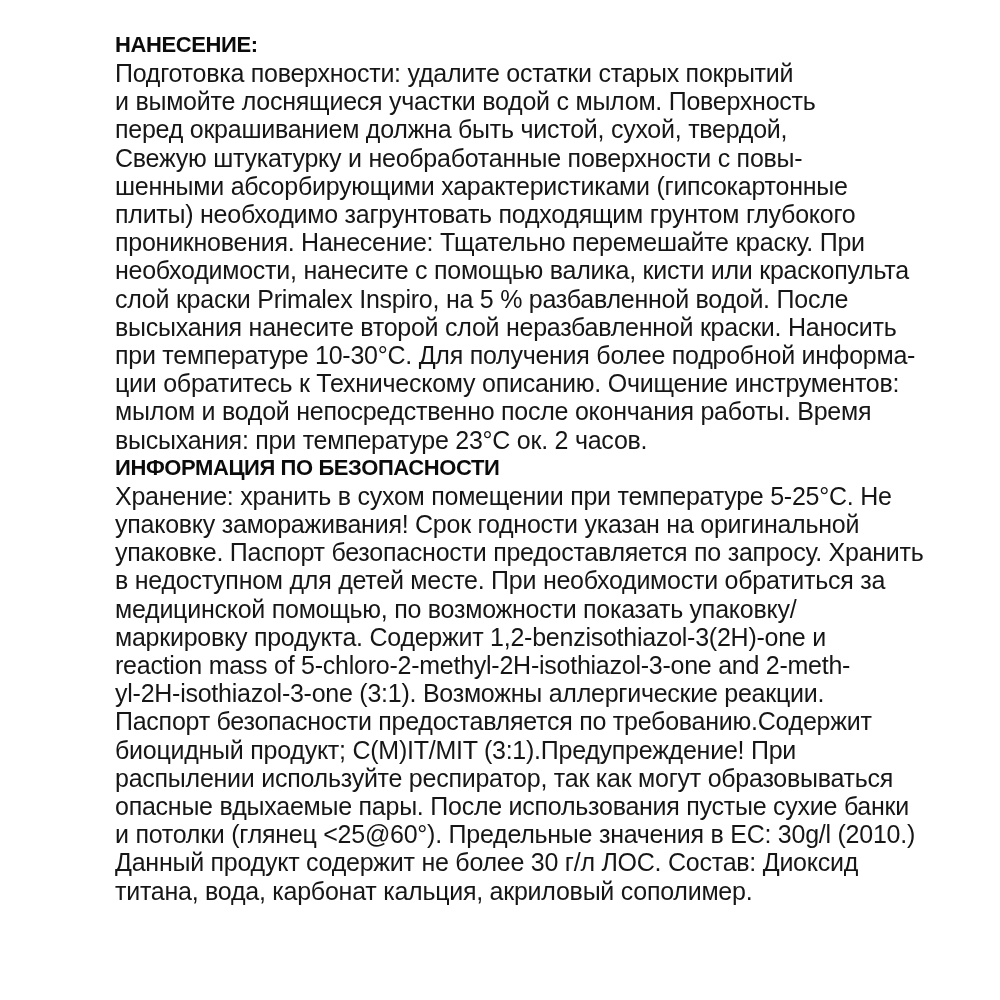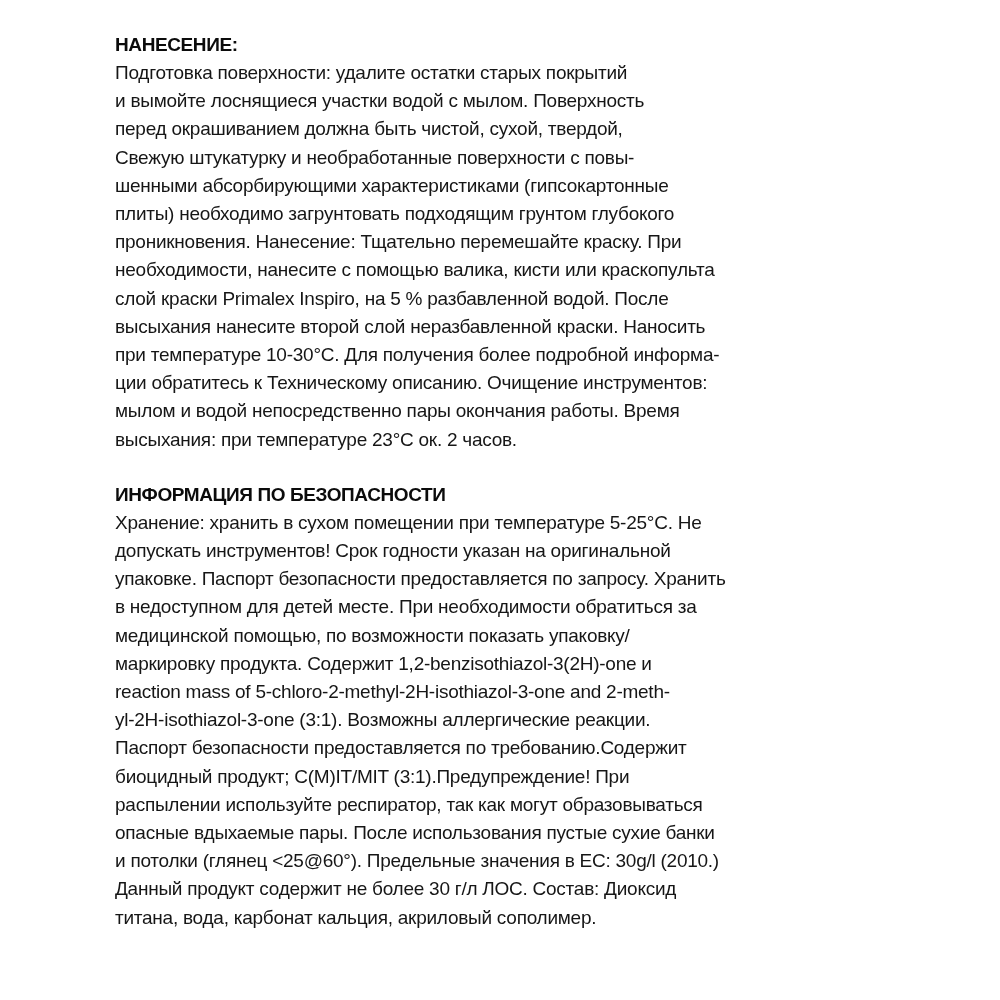--- a/index.html
+++ b/index.html
@@ -16,34 +16,33 @@
     color: #161616;
   }
   .page {
     position: absolute;
     left: 115px;
     top: 31px;
     width: 810px;
   }
   .section-heading {
     font-weight: bold;
-    font-size: 19px;
+    font-size: 22px;
     line-height: 28px;
     letter-spacing: -0.4px;
     color: #0b0b0b;
     white-space: nowrap;
   }
   .section-body .line {
-    font-size: 19px;
+    font-size: 25px;
     line-height: 28.2px;
     letter-spacing: -0.25px;
     white-space: nowrap;
   }
   .section-gap {
-    margin-top: 27px;
   }
 </style>
 </head>
 <body>
 
 <div class="page">
 
   <div class="section">
     <div class="section-heading">НАНЕСЕНИЕ:</div>
     <div class="section-body">
@@ -52,30 +51,30 @@
         <div class="line">перед окрашиванием должна быть чистой, сухой, твердой,</div>
         <div class="line">Свежую штукатурку и необработанные поверхности с повы-</div>
         <div class="line">шенными абсорбирующими характеристиками (гипсокартонные</div>
         <div class="line">плиты) необходимо загрунтовать подходящим грунтом глубокого</div>
         <div class="line">проникновения. Нанесение: Тщательно перемешайте краску. При</div>
         <div class="line">необходимости, нанесите с помощью валика, кисти или краскопульта</div>
         <div class="line">слой краски Primalex Inspiro, на 5 % разбавленной водой. После</div>
         <div class="line">высыхания нанесите второй слой неразбавленной краски. Наносить</div>
         <div class="line">при температуре 10-30°С. Для получения более подробной информа-</div>
         <div class="line">ции обратитесь к Техническому описанию. Очищение инструментов:</div>
-        <div class="line">мылом и водой непосредственно пары окончания работы. Время</div>
+        <div class="line">мылом и водой непосредственно после окончания работы. Время</div>
         <div class="line">высыхания: при температуре 23°С ок. 2 часов.</div>
       </div>
   </div>
 
   <div class="section section-gap">
     <div class="section-heading">ИНФОРМАЦИЯ ПО БЕЗОПАСНОСТИ</div>
     <div class="section-body">
         <div class="line">Хранение: хранить в сухом помещении при температуре 5-25°С. Не</div>
-        <div class="line">допускать инструментов! Срок годности указан на оригинальной</div>
+        <div class="line">упаковку замораживания! Срок годности указан на оригинальной</div>
         <div class="line">упаковке. Паспорт безопасности предоставляется по запросу. Хранить</div>
         <div class="line">в недоступном для детей месте. При необходимости обратиться за</div>
         <div class="line">медицинской помощью, по возможности показать упаковку/</div>
         <div class="line">маркировку продукта. Содержит 1,2-benzisothiazol-3(2H)-one и</div>
         <div class="line">reaction mass of 5-chloro-2-methyl-2H-isothiazol-3-one and 2-meth-</div>
         <div class="line">yl-2H-isothiazol-3-one (3:1). Возможны аллергические реакции.</div>
         <div class="line">Паспорт безопасности предоставляется по требованию.Содержит</div>
         <div class="line">биоцидный продукт; C(M)IT/MIT (3:1).Предупреждение! При</div>
         <div class="line">распылении используйте респиратор, так как могут образовываться</div>
         <div class="line">опасные вдыхаемые пары. После использования пустые сухие банки</div>

